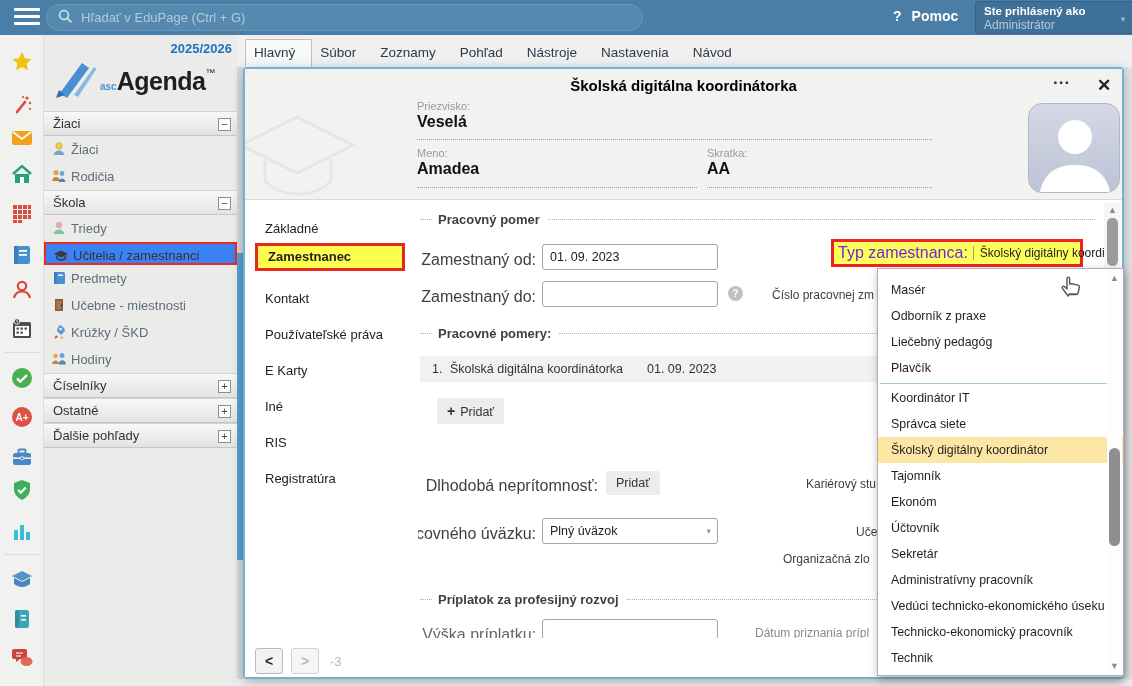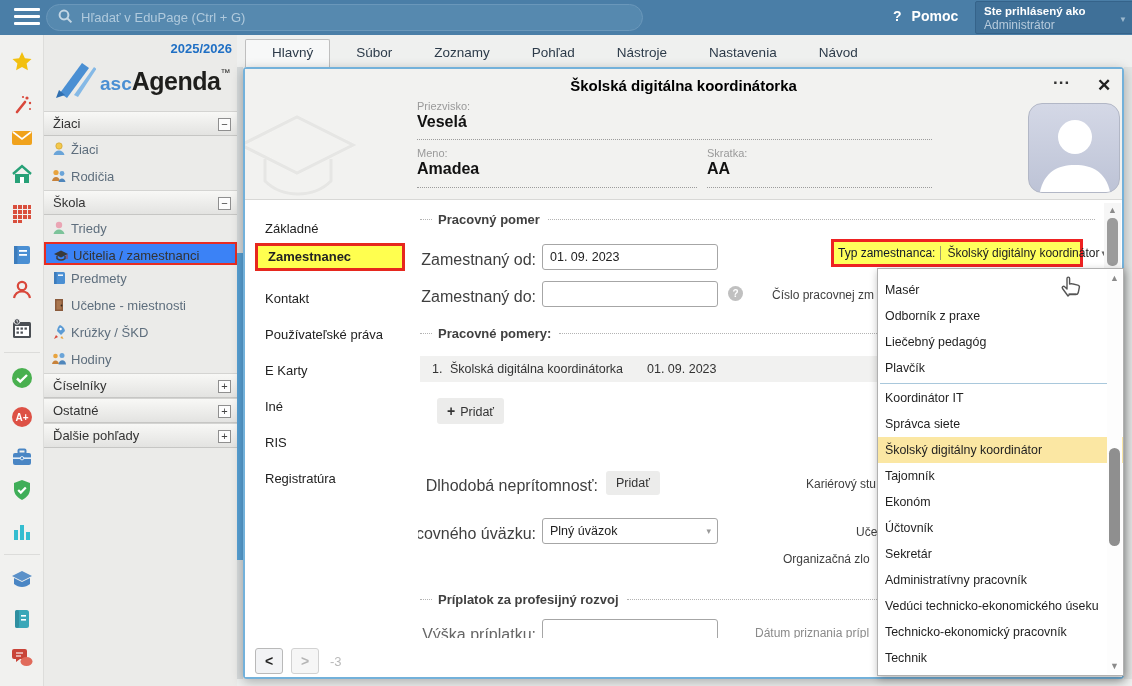--- a/index.html
+++ b/index.html
@@ -28,21 +28,21 @@
   .iconstrip{position:absolute;left:0;top:35px;width:44px;height:651px;background:#f1f1ef;
              border-right:1px solid #dddddb;z-index:5;}
   .sicon{position:absolute;left:10px;width:24px;height:24px;cursor:pointer;}
   .strip-sep{position:absolute;left:4px;width:36px;border-top:1px solid #dcdcda;}
 
   
   .sidebar{position:absolute;left:44px;top:35px;width:193px;height:651px;background:#ebebe9;z-index:5;}
   .schoolyear{position:absolute;right:5px;top:6px;color:#1f6fc4;font-weight:bold;font-size:13px;}
   .logo{position:absolute;left:6px;top:22px;width:186px;height:48px;}
   .logo-text{position:absolute;left:50px;top:10px;white-space:nowrap;}
-  .logo-asc{font-size:19px;font-weight:bold;color:#4a8fd3;}
+  .logo-asc{font-size:10px;font-weight:bold;color:#4a8fd3;}
   .logo-name{font-size:25px;font-weight:bold;color:#1e1e1c;letter-spacing:-.5px;}
   .logo-tm{font-size:10px;color:#1e1e1c;vertical-align:top;}
   .smenu{position:absolute;left:0;top:76px;width:193px;}
   .shead{position:relative;height:25px;line-height:24px;padding-left:9px;color:#333;
          background:linear-gradient(#f8f8f6,#e3e3e1);border-top:1px solid #d4d4d2;
          border-bottom:1px solid #c6c6c4;cursor:pointer;}
   .shead .tog{position:absolute;right:6px;top:6px;width:13px;height:13px;border:1px solid #8f8f8f;
               background:#fdfdfd;font-size:11px;line-height:11px;text-align:center;color:#444;}
   .sitem{position:relative;height:27px;line-height:27px;padding-left:27px;color:#5e6e7d;cursor:pointer;}
   .sitem svg{position:absolute;left:7px;top:5px;}
@@ -50,21 +50,21 @@
   .sitem.sel svg{top:4px;}
 
   
   .gap-strip{position:absolute;left:237px;top:67px;width:6px;height:612px;background:#d6dadb;z-index:2;}
   .gap-blue{position:absolute;left:237px;top:253px;width:6px;height:307px;background:#57a0d4;z-index:3;}
   .right-strip{position:absolute;left:1124px;top:67px;width:8px;height:612px;background:#e2e5e4;z-index:1;}
 
   
   .menubar{position:absolute;left:237px;top:35px;width:895px;height:32px;background:#eff0ef;
            display:flex;align-items:flex-end;padding-left:8px;z-index:4;}
-  .tab{padding:5px 16px 7px 26px;font-size:13.5px;color:#2d3b4a;cursor:pointer;white-space:nowrap;}
+  .tab{padding:5px 16px 7px 8px;font-size:13.5px;color:#2d3b4a;cursor:pointer;white-space:nowrap;}
   .tab.active{background:#f7f8f8;border:1px solid #bfbfbf;border-bottom:none;border-radius:2px 2px 0 0;}
 
   
   .dialog{position:absolute;left:243px;top:67px;width:881px;height:612px;background:#fff;
           border:2px solid #73b1da;border-radius:4px;box-shadow:0 3px 12px rgba(0,0,0,.28);z-index:10;}
   .dhead{position:absolute;left:0;top:0;width:877px;height:131px;background:#f2f2f0;
          border-bottom:1px solid #d8d8d6;overflow:hidden;}
   .dtitle{position:absolute;left:0;top:8px;width:100%;text-align:center;font-weight:bold;
           font-size:15px;color:#000;}
   .dmore{position:absolute;left:808px;top:0px;font-weight:bold;font-size:17px;color:#333;
@@ -101,42 +101,42 @@
          font-size:10px;font-weight:bold;text-align:center;line-height:15px;}
   .grayrow{position:absolute;background:#f1f1f0;height:26px;line-height:26px;font-size:12.5px;color:#333;}
   .gbtn{position:absolute;background:#ececeb;border-radius:3px;color:#333;font-size:12.5px;
         padding:0 10px;height:26px;line-height:26px;cursor:pointer;white-space:nowrap;}
   .gbtn b{font-size:14px;margin-right:5px;}
   .cuttxt{position:absolute;font-size:12px;color:#3f3f3f;white-space:nowrap;}
 
   
   .hl-box{position:absolute;left:413px;top:39px;width:252px;height:28px;background:#ffff5c;
           border:3px solid #ee2222;display:flex;align-items:center;padding:0 2px 0 4px;cursor:pointer;}
-  .hl-box .lab{font-size:12px;color:#0f172a;white-space:nowrap;}
+  .hl-box .lab{font-size:16px;color:#6d28d9;white-space:nowrap;}
   .hl-box .val{font-size:12px;color:#222;white-space:nowrap;border-left:1px solid #9f9f70;
                margin-left:5px;padding-left:6px;flex:1;}
   .hl-box .car{color:#666;font-size:9px;margin-left:2px;}
 
   
   .dscroll{position:absolute;left:859px;top:134px;width:17px;height:435px;background:#f6f6f6;}
   .dscroll .up{position:absolute;left:0;top:2px;width:17px;text-align:center;color:#8a8a8a;font-size:9px;cursor:pointer;}
   .dscroll .thumb{position:absolute;left:3px;top:15px;width:11px;height:48px;background:#9b9b9b;border-radius:5px;cursor:pointer;}
 
   
   .dfoot{position:absolute;left:0;top:569px;width:877px;height:39px;background:#fff;}
   .navbtn{position:absolute;top:10px;width:28px;height:26px;border:1px solid #b9b9b9;border-radius:3px;
           background:#f2f3f5;text-align:center;line-height:24px;font-weight:bold;font-size:14px;color:#222;cursor:pointer;}
   .navbtn.dis{color:#b5b5b5;border-color:#d2d2d2;background:#f6f6f6;cursor:default;}
   .pageno{position:absolute;left:85px;top:16px;color:#b9b9b9;font-size:13px;}
 
   
   .ddown{position:absolute;left:877px;top:268px;width:247px;height:408px;background:#fff;
          border:1px solid #b0b0b0;box-shadow:1px 3px 8px rgba(0,0,0,.3);z-index:30;overflow:hidden;}
   .dd-clip{height:8px;overflow:hidden;}
-  .dd-item{height:26px;line-height:26px;padding-left:7px;font-size:12.4px;color:#1f1f1f;
+  .dd-item{height:26px;line-height:26px;padding-left:13px;font-size:12.4px;color:#1f1f1f;
            white-space:nowrap;cursor:pointer;}
   .dd-item.sel{background:#fbe7a3;}
   .dd-div{border-top:1px solid #a9c8dc;margin:2px 6px 1px 2px;height:0;}
   .dd-scroll{position:absolute;right:1px;top:1px;width:15px;height:404px;background:#fdfdfd;}
   .dd-scroll .up{position:absolute;top:3px;left:0;width:15px;text-align:center;color:#8a8a8a;font-size:9px;cursor:pointer;}
   .dd-scroll .dn{position:absolute;bottom:3px;left:0;width:15px;text-align:center;color:#8a8a8a;font-size:9px;cursor:pointer;}
   .dd-scroll .thumb{position:absolute;top:178px;left:2px;width:11px;height:98px;background:#8f8f8f;border-radius:6px;cursor:pointer;}
 
   .cursor{position:absolute;left:1058px;top:272px;z-index:40;pointer-events:none;}
 </style>

